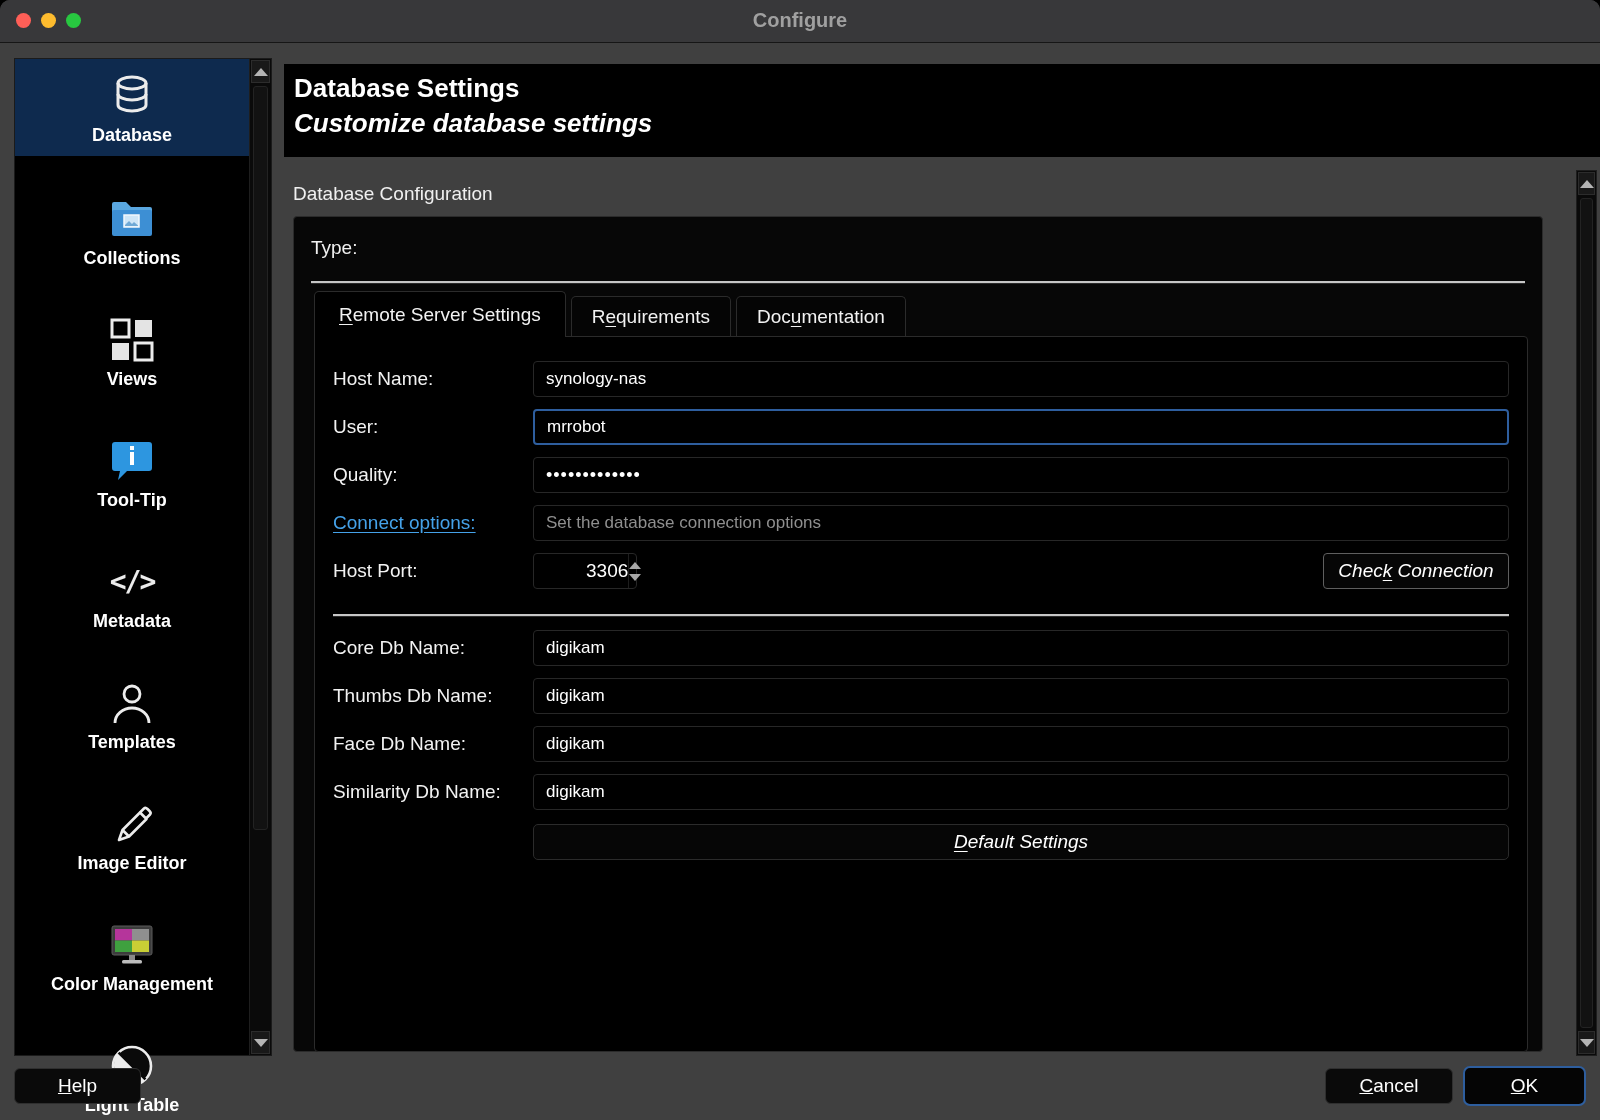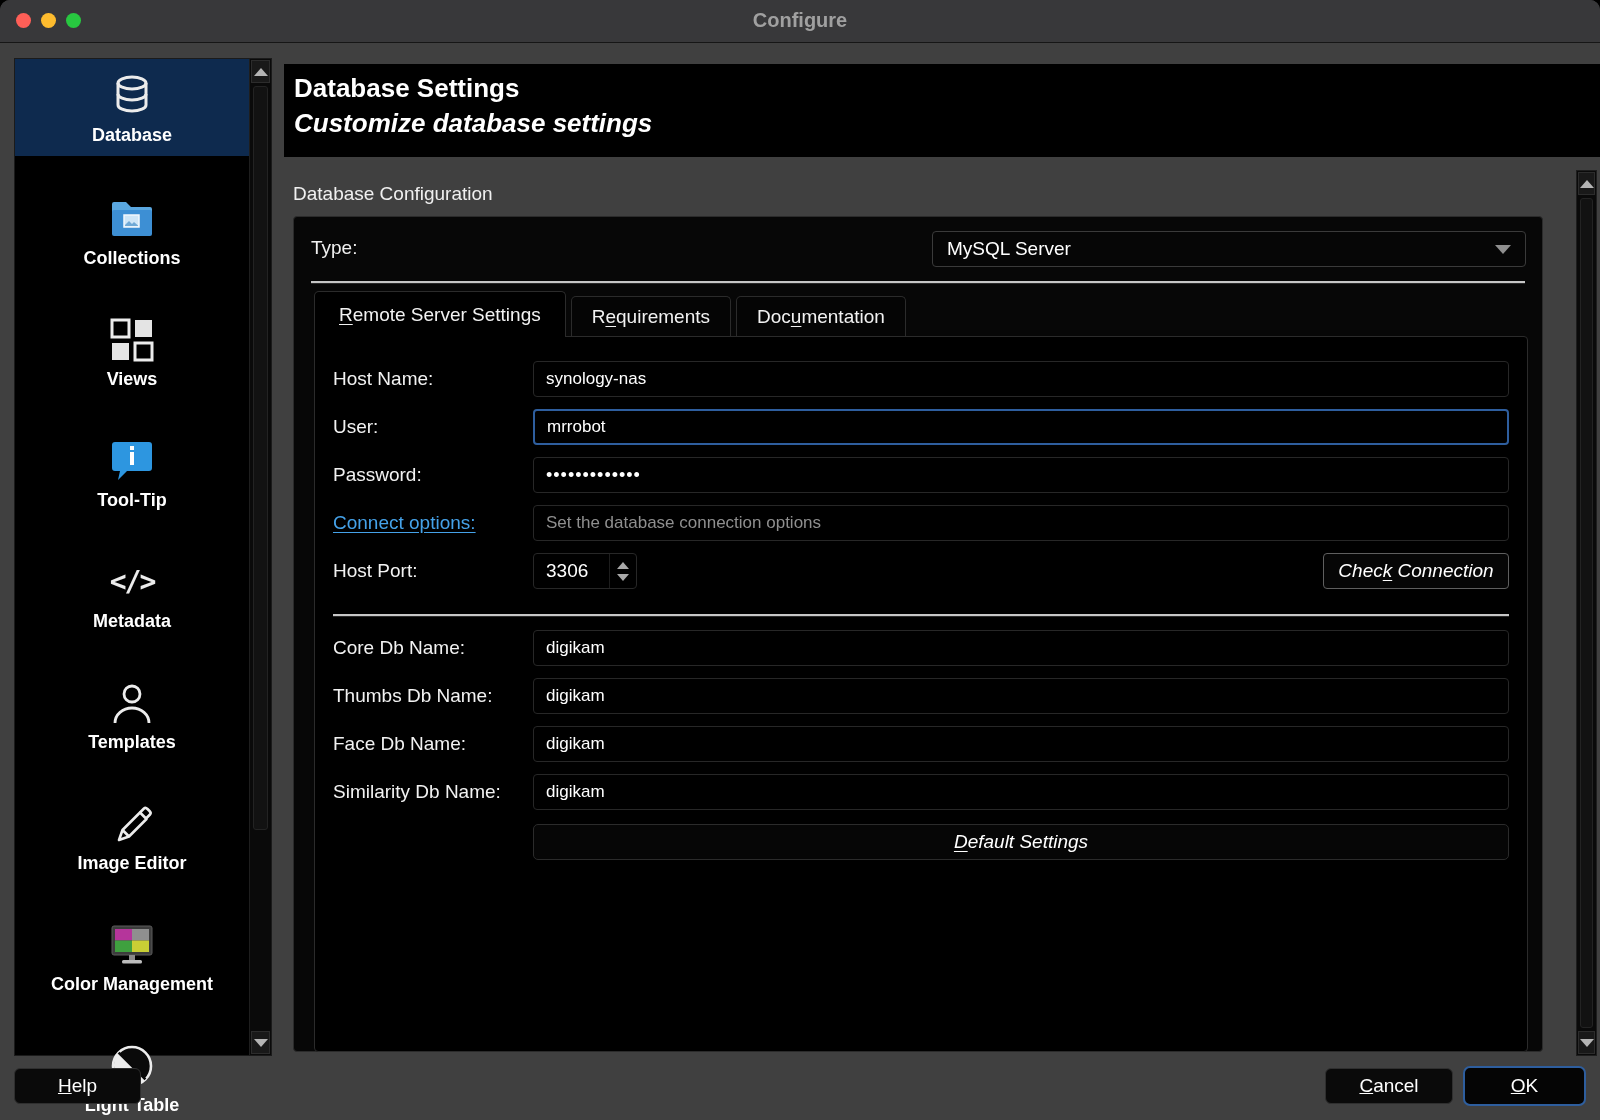--- a/index.html
+++ b/index.html
@@ -61,21 +61,21 @@
   .frow{display:flex;align-items:center;height:36px;margin-bottom:12px;flex:none;justify-content:center;}
   .flabel{width:200px;flex:none;font-size:19px;color:#f2f2f2;}
   .flabel.link{color:#45a2e9;text-decoration:underline;text-underline-offset:3px;cursor:pointer;width:200px;}
   .field{flex:1;height:36px;background:#000;border:1px solid #272727;border-radius:4px;color:#fff;font-size:17px;padding:0 12px;box-sizing:border-box;font-family:"Liberation Sans",sans-serif;outline:none;}
   .field::placeholder{color:#8f8f8f;opacity:1;}
   .field.focused{border:2px solid #2e5e9e;}
   .field.pwd{letter-spacing:1px;font-size:18px;}
   .hr2{height:2px;background:#c6c6c6;border-bottom:1px solid #2a2a2a;margin:13px 0 13px 0;flex:none;}
 
   
-  .spinbox{width:104px;height:36px;flex:none;background:#000;border:1px solid #272727;border-radius:4px;box-sizing:border-box;display:flex;align-items:center;}
+  .spinbox{width:104px;height:36px;flex:none;background:#000;border:1px solid #272727;border-radius:4px;box-sizing:border-box;display:flex;align-items:center;padding-left:40px;}
   .spin-val{flex:1;color:#fff;font-size:19px;padding-left:12px;}
   .spin-btns{width:26px;height:100%;display:flex;flex-direction:column;align-items:center;justify-content:center;gap:5px;border-left:1px solid #1d1d1d;}
   .spin-up{width:0;height:0;border-left:6px solid transparent;border-right:6px solid transparent;border-bottom:7px solid #a8a8a8;}
   .spin-dn{width:0;height:0;border-left:6px solid transparent;border-right:6px solid transparent;border-top:7px solid #a8a8a8;}
 
   .btn{box-sizing:border-box;background:#060606;border:1px solid #5f5f5f;border-radius:4px;color:#fff;font-size:19px;font-family:"Liberation Sans",sans-serif;display:flex;align-items:center;justify-content:center;cursor:default;font-style:italic;}
   .check-btn{margin-left:auto;width:186px;height:36px;}
   .wide-btn{flex:1;height:36px;border-color:#2b2b2b;border-radius:5px;}
 
   
@@ -233,24 +233,20 @@
     <div class="header-title">Database Settings</div>
     <div class="header-sub">Customize database settings</div>
   </div>
 
   <div class="section-label">Database Configuration</div>
 
   <div class="groupbox">
 
     <div class="type-row">
       <div class="type-label">Type:</div>
-      <div class="dropdown">
-        <span>MySQL Server</span>
-        <div class="dd-caret"></div>
-      </div>
     </div>
 
     <div class="sep sep1"></div>
 
     <div class="tabs">
       <div class="tab active">
           <span><u>R</u>emote Server Settings</span>
         </div>
       <div class="tab">
           <span>R<u>e</u>quirements</span>
@@ -267,21 +263,21 @@
           <div class="flabel">Host Name:</div>
           <input class="field" value="synology-nas" style="">
         </div>
 
         <div class="frow">
           <div class="flabel">User:</div>
           <input class="field focused" value="mrrobot" style="">
         </div>
 
         <div class="frow">
-          <div class="flabel">Password:</div>
+          <div class="flabel">Quality:</div>
           <input class="field pwd" value="•••••••••••••" style="">
         </div>
 
         <div class="frow">
           <div class="flabel link">Connect options:</div>
           <input class="field" placeholder="Set the database connection options" style="">
         </div>
 
         <div class="frow">
           <div class="flabel">Host Port:</div>

